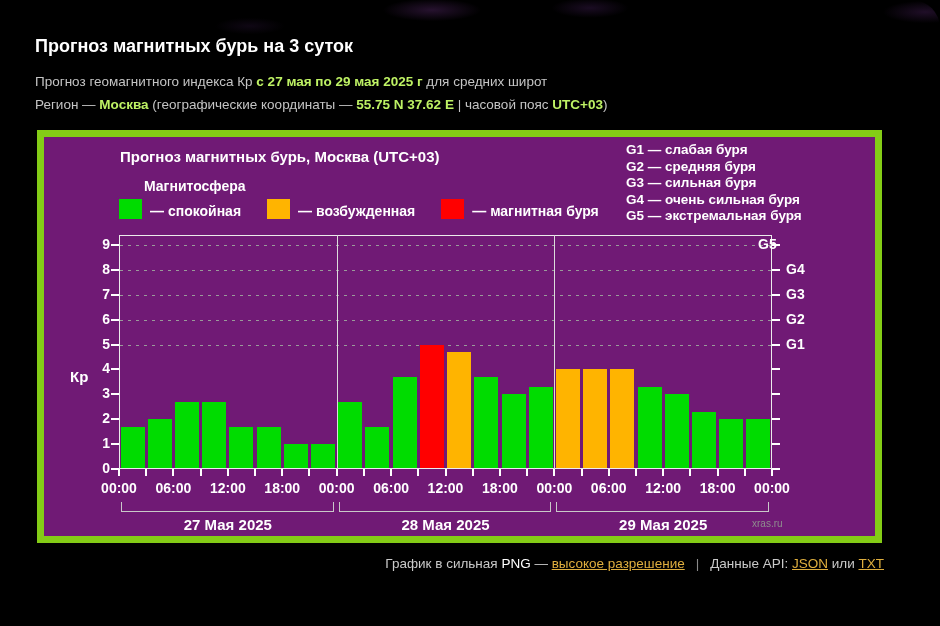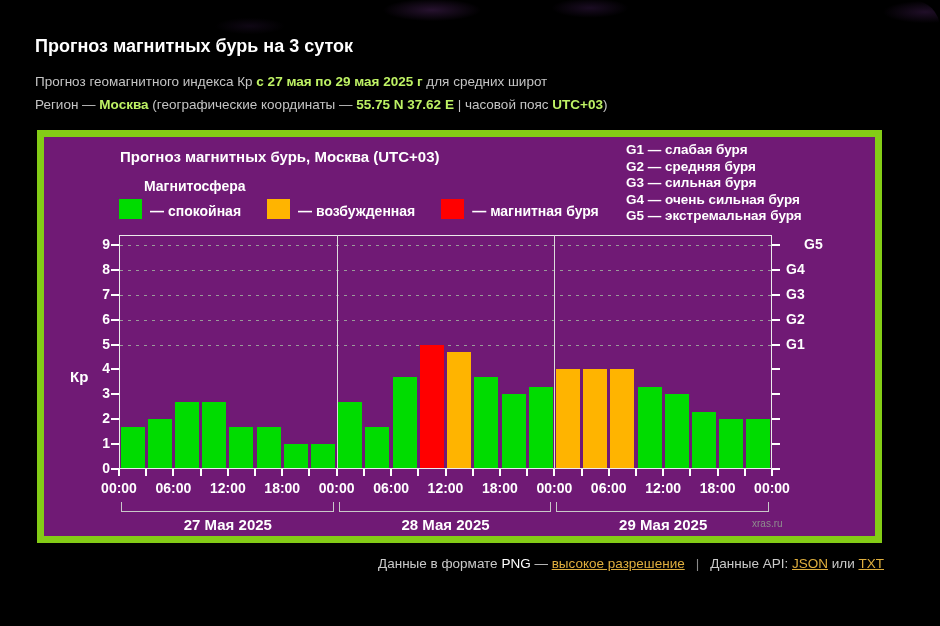--- a/index.html
+++ b/index.html
@@ -124,21 +124,21 @@
       <div class="ytick" style="left: 67px; top: 131.889px;"></div>
       <div class="ylab" style="left: 40px; top: 123.889px;">8</div>
       <div class="rtick" style="left: 728px; top: 131.889px;"></div>
       <div class="ytick" style="left: 67px; top: 107px;"></div>
       <div class="ylab" style="left: 40px; top: 99px;">9</div>
       <div class="rtick" style="left: 728px; top: 107px;"></div>
       <div class="glab" style="left: 742px; top: 198.556px;">G1</div>
       <div class="glab" style="left: 742px; top: 173.667px;">G2</div>
       <div class="glab" style="left: 742px; top: 148.778px;">G3</div>
       <div class="glab" style="left: 742px; top: 123.889px;">G4</div>
-      <div class="glab" style="left: 760px; top: 99px;">G5</div>
+      <div class="glab" style="left: 714px; top: 99px;">G5</div>
       <div class="bar" title="Kp 1.7" style="left: 76.6042px; top: 289.689px; width: 24px; height: 41.3111px; background: rgb(0, 220, 0);"></div>
       <div class="bar" title="Kp 2" style="left: 103.812px; top: 282.222px; width: 24px; height: 48.7778px; background: rgb(0, 220, 0);"></div>
       <div class="bar" title="Kp 2.7" style="left: 131.021px; top: 264.8px; width: 24px; height: 66.2px; background: rgb(0, 220, 0);"></div>
       <div class="bar" title="Kp 2.7" style="left: 158.229px; top: 264.8px; width: 24px; height: 66.2px; background: rgb(0, 220, 0);"></div>
       <div class="bar" title="Kp 1.7" style="left: 185.437px; top: 289.689px; width: 24px; height: 41.3111px; background: rgb(0, 220, 0);"></div>
       <div class="bar" title="Kp 1.7" style="left: 212.646px; top: 289.689px; width: 24px; height: 41.3111px; background: rgb(0, 220, 0);"></div>
       <div class="bar" title="Kp 1" style="left: 239.854px; top: 307.111px; width: 24px; height: 23.8889px; background: rgb(0, 220, 0);"></div>
       <div class="bar" title="Kp 1" style="left: 267.062px; top: 307.111px; width: 24px; height: 23.8889px; background: rgb(0, 220, 0);"></div>
       <div class="bar" title="Kp 2.7" style="left: 294.271px; top: 264.8px; width: 24px; height: 66.2px; background: rgb(0, 220, 0);"></div>
       <div class="bar" title="Kp 1.7" style="left: 321.479px; top: 289.689px; width: 24px; height: 41.3111px; background: rgb(0, 220, 0);"></div>
@@ -196,15 +196,15 @@
       <div class="tlab" style="left: 728px;">00:00</div>
       <div class="bracket" style="left: 77px; width: 212.667px;"></div>
       <div class="dlab" style="left: 183.833px;">27 Мая 2025</div>
       <div class="bracket" style="left: 294.667px; width: 212.667px;"></div>
       <div class="dlab" style="left: 401.5px;">28 Мая 2025</div>
       <div class="bracket" style="left: 512.333px; width: 212.667px;"></div>
       <div class="dlab" style="left: 619.167px;">29 Мая 2025</div>
     </div>
 
   <div class="footer">
-    <span>Данные в формате </span><span class="png">PNG</span><span> — </span><a id="link-hires" style="color: rgb(223, 174, 62);">высокое разрешение</a><span class="fsep">|</span><span>Данные API: </span><a id="link-json" style="color: rgb(223, 174, 62);">JSON</a><span> или </span><a id="link-txt" style="color: rgb(223, 174, 62);">TXT</a>
+    <span>График в сильная </span><span class="png">PNG</span><span> — </span><a id="link-hires" style="color: rgb(223, 174, 62);">высокое разрешение</a><span class="fsep">|</span><span>Данные API: </span><a id="link-json" style="color: rgb(223, 174, 62);">JSON</a><span> или </span><a id="link-txt" style="color: rgb(223, 174, 62);">TXT</a>
   </div>
 </div>
 
 </body></html>

